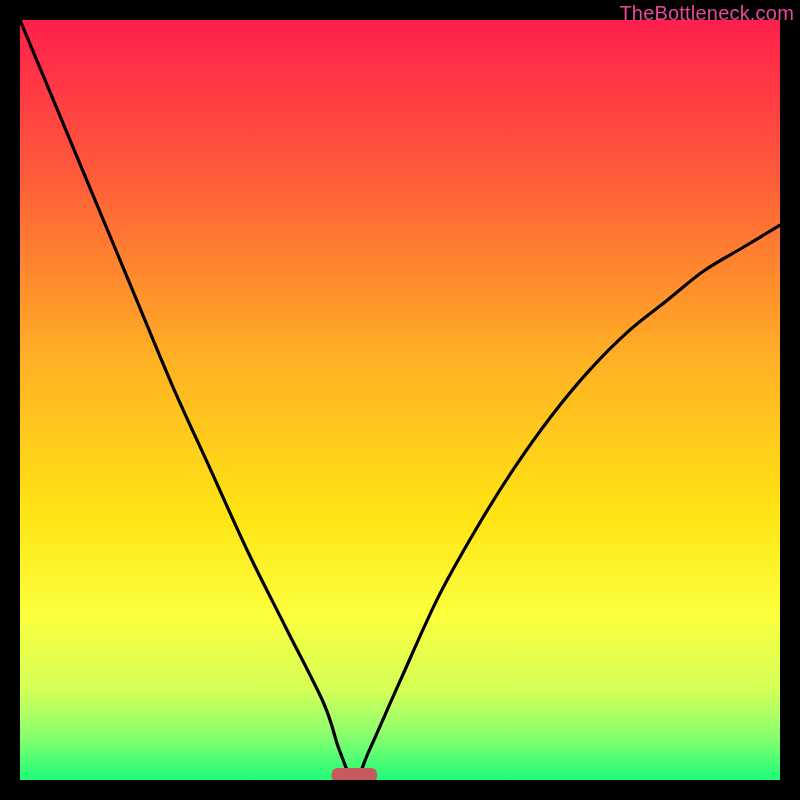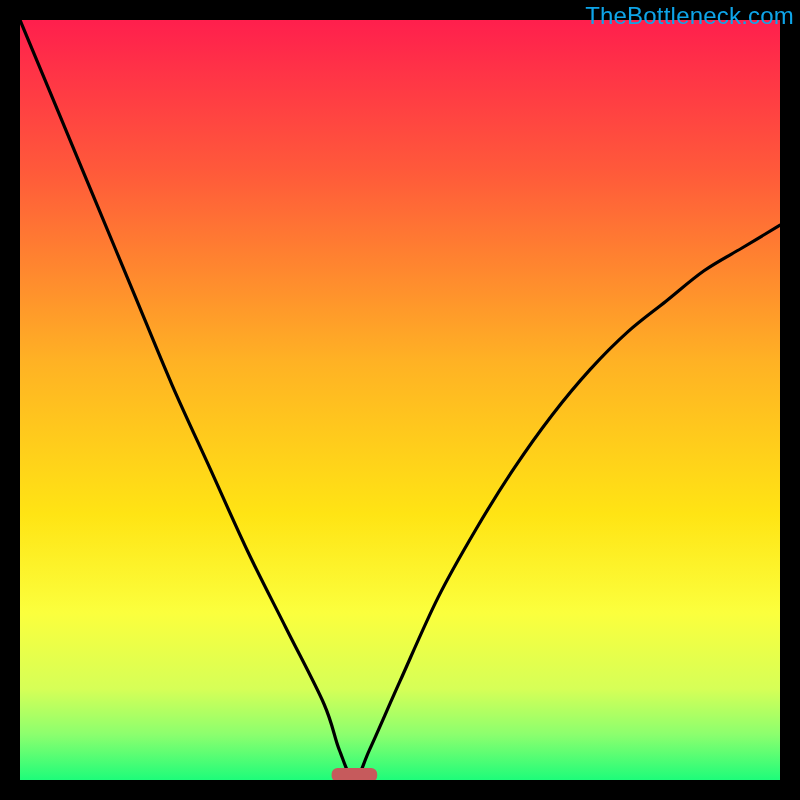--- a/index.html
+++ b/index.html
@@ -23,22 +23,22 @@
     position: absolute;
     left: 0;
     top: 0;
     width: 760px;
     height: 760px;
   }
   .watermark {
     position: absolute;
     top: 2px;
     right: 6px;
-    color: #0ea5e9;
-    font-size: 24px;
+    color: #ec4899;
+    font-size: 20px;
     font-weight: 500;
     letter-spacing: 0.2px;
   }
   svg {
     display: block;
   }
 </style>
 </head>
 <body>
 

